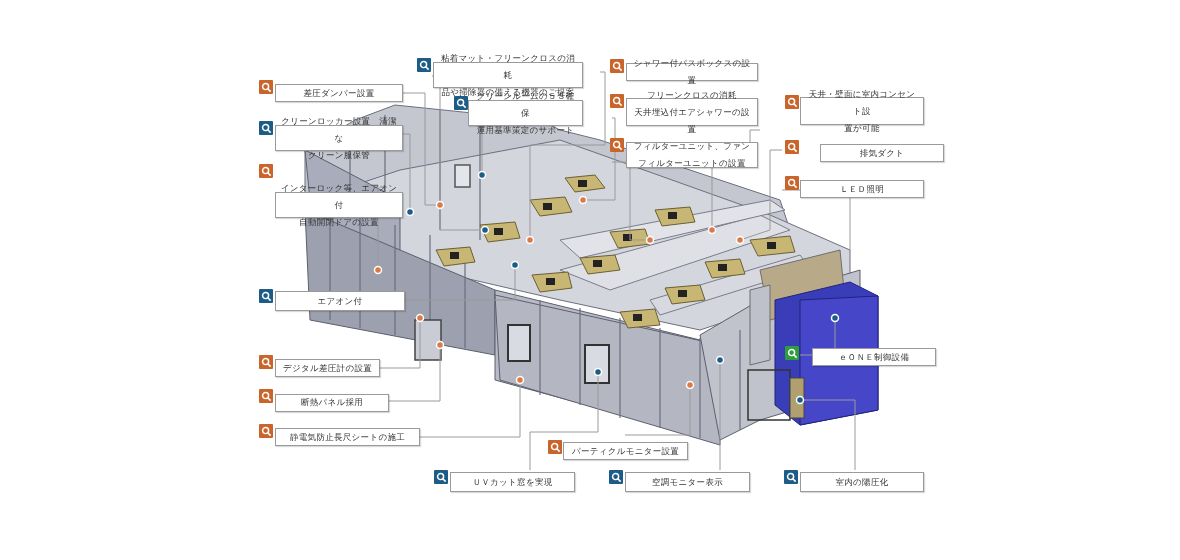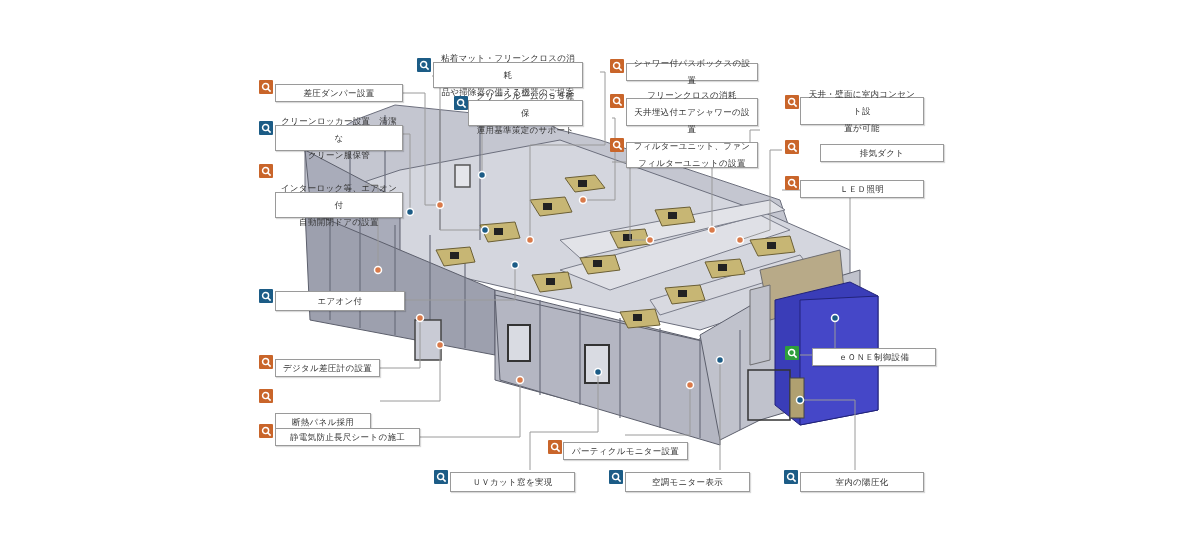--- a/index.html
+++ b/index.html
@@ -286,21 +286,21 @@
   <div class="callout" style="left:275px;top:359px;width:105px;height:18px;">
     <span class="lbl">デジタル差圧計の設置</span>
   </div>
   <div class="ico orange" style="left:259px;top:355px;">
       <svg viewBox="0 0 12 12">
         <circle cx="5" cy="5" r="3.3" fill="none" stroke="#fff" stroke-width="1.6"></circle>
         <line x1="7.4" y1="7.4" x2="10.5" y2="10.5" stroke="#fff" stroke-width="1.8"></line>
       </svg>
     </div>
 
-  <div class="callout" style="left:275px;top:413px;width:96px;height:18px;">
+  <div class="callout" style="left:275px;top:394px;width:114px;height:18px;font-family:Liberation Mono, monospace;">
     <span class="lbl">断熱パネル採用</span>
   </div>
   <div class="ico orange" style="left:259px;top:389px;">
       <svg viewBox="0 0 12 12">
         <circle cx="5" cy="5" r="3.3" fill="none" stroke="#fff" stroke-width="1.6"></circle>
         <line x1="7.4" y1="7.4" x2="10.5" y2="10.5" stroke="#fff" stroke-width="1.8"></line>
       </svg>
     </div>
 
   <div class="callout" style="left:275px;top:428px;width:145px;height:18px;">

